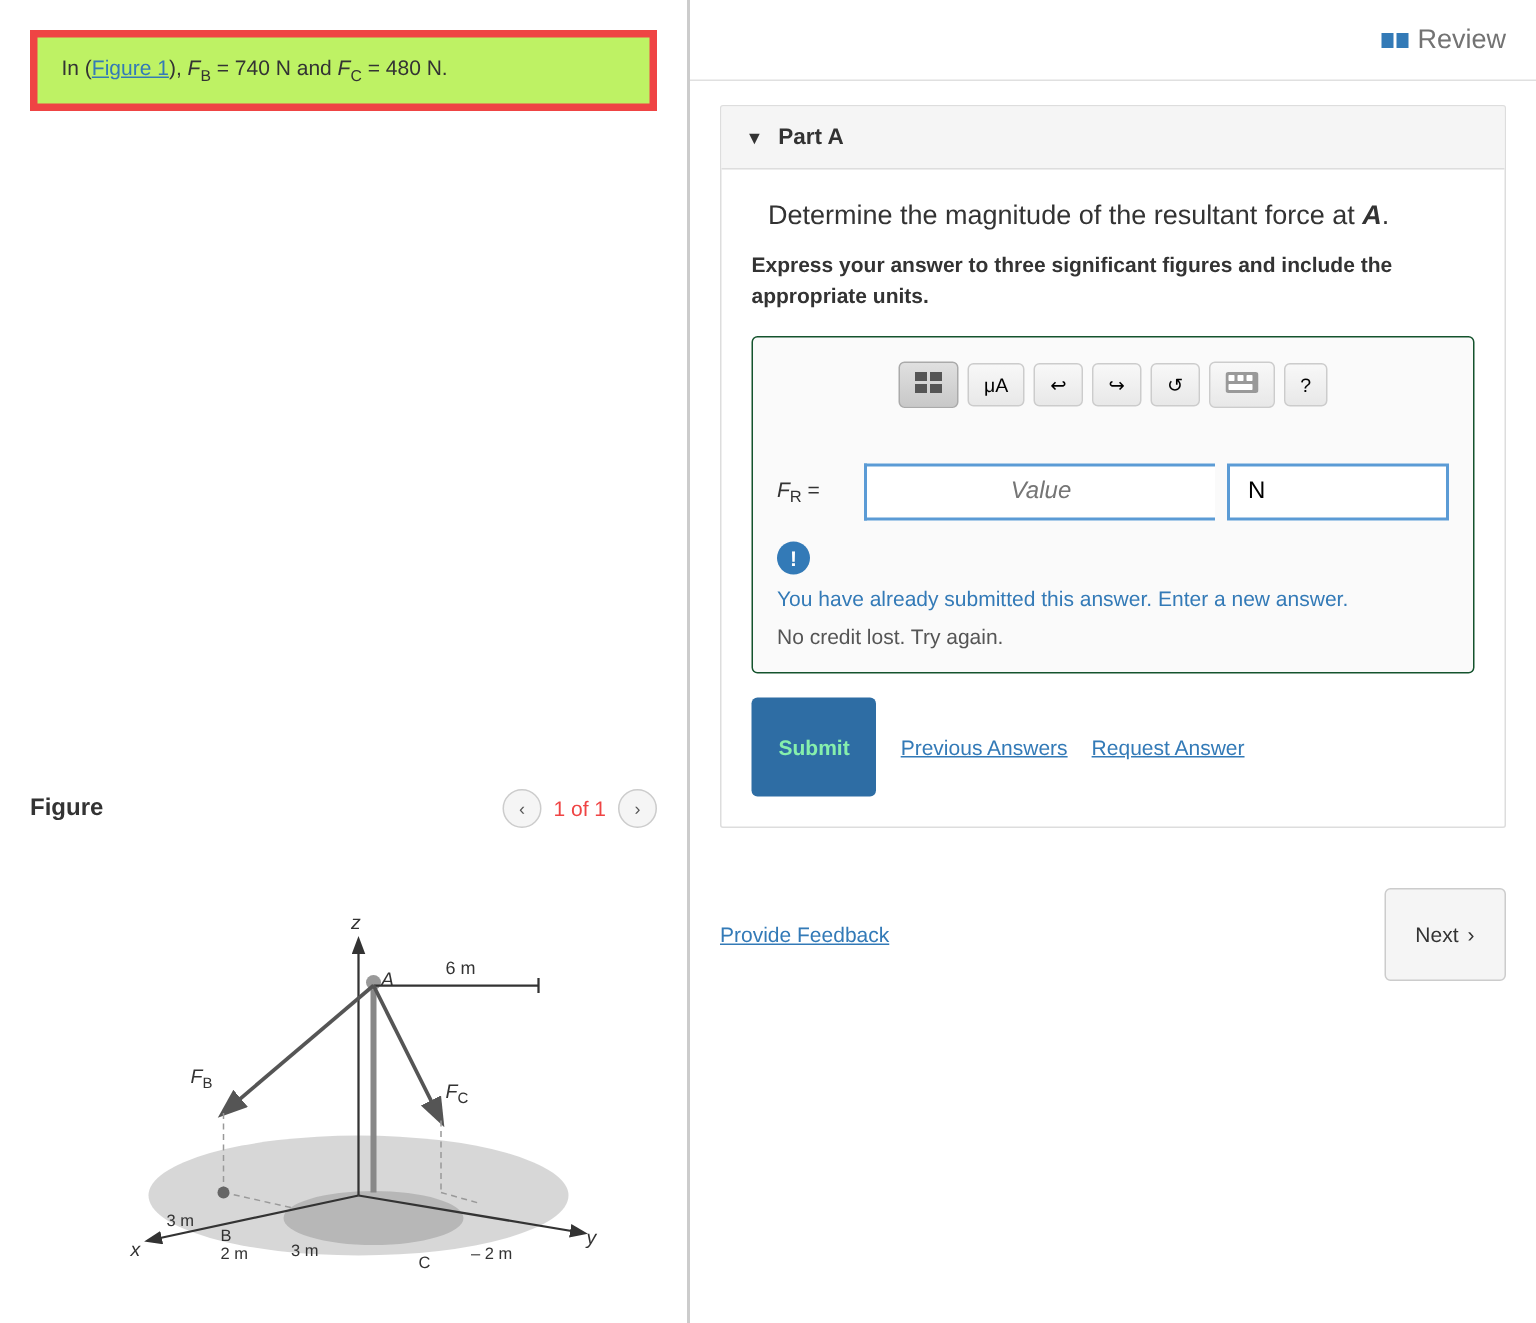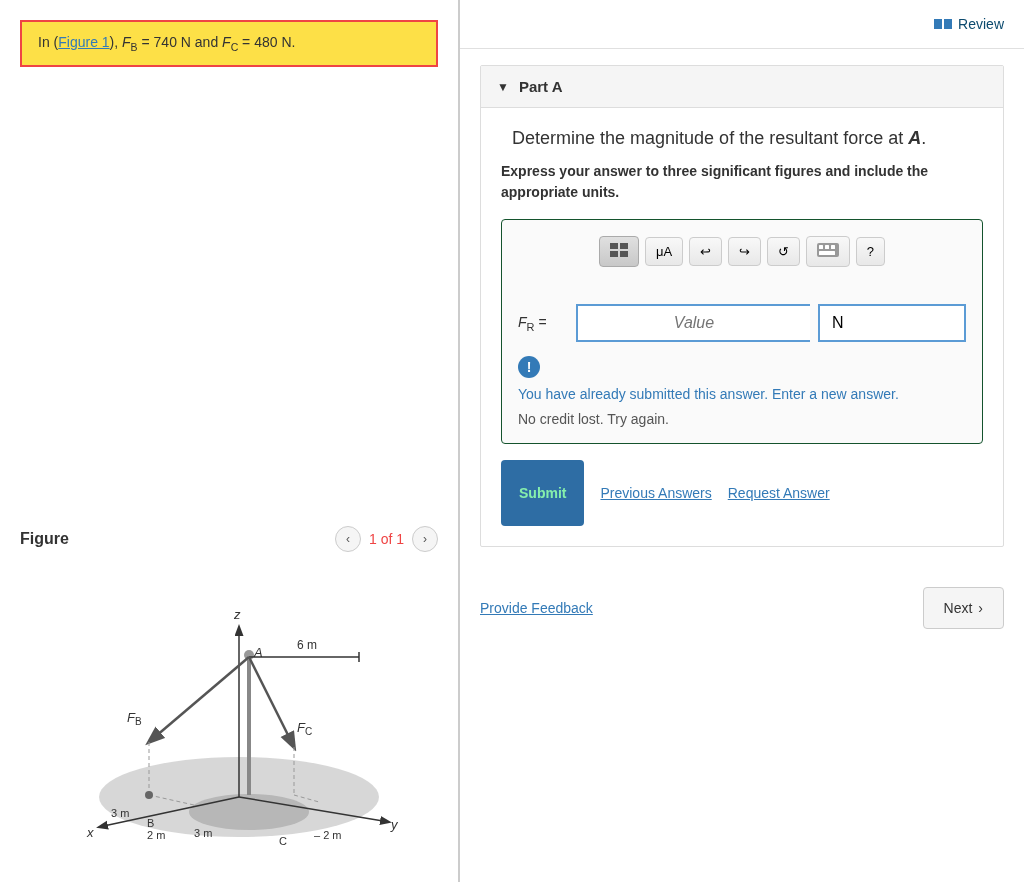--- a/index.html
+++ b/index.html
@@ -19,22 +19,22 @@
       width: 460px;
       min-width: 460px;
       padding: 20px 20px 20px 20px;
       border-right: 2px solid #ccc;
       display: flex;
       flex-direction: column;
       height: 882px;
     }
 
     .problem-text {
-      background: #fde047;
-      border: 2px solid #ef4444;
+      background: #bef264;
+      border: 5px solid #ef4444;
       padding: 12px 16px;
       margin-bottom: 33px;
       font-size: 14px;
       color: #333;
     }
 
     .problem-text a {
       color: #337ab7;
       text-decoration: underline;
     }
@@ -99,23 +99,23 @@
     }
 
     .review-bar {
       display: flex;
       justify-content: flex-end;
       padding: 16px 20px;
       border-bottom: 1px solid #e0e0e0;
     }
 
     .review-link {
-      color: #0c4a6e;
+      color: #737373;
       text-decoration: none;
-      font-size: 14px;
+      font-size: 18px;
       display: flex;
       align-items: center;
       gap: 6px;
     }
 
     .review-icon {
       display: inline-flex;
       gap: 2px;
     }
 
@@ -326,21 +326,21 @@
     .provide-feedback-link {
       color: #337ab7;
       text-decoration: underline;
       cursor: pointer;
       font-size: 14px;
     }
 
     .next-btn {
       background: #f5f5f5;
       border: 1px solid #ccc;
-      padding: 12px 20px;
+      padding: 22px 20px;
       font-size: 14px;
       border-radius: 4px;
       cursor: pointer;
       display: flex;
       align-items: center;
       gap: 6px;
       color: #333;
     }
 
     

